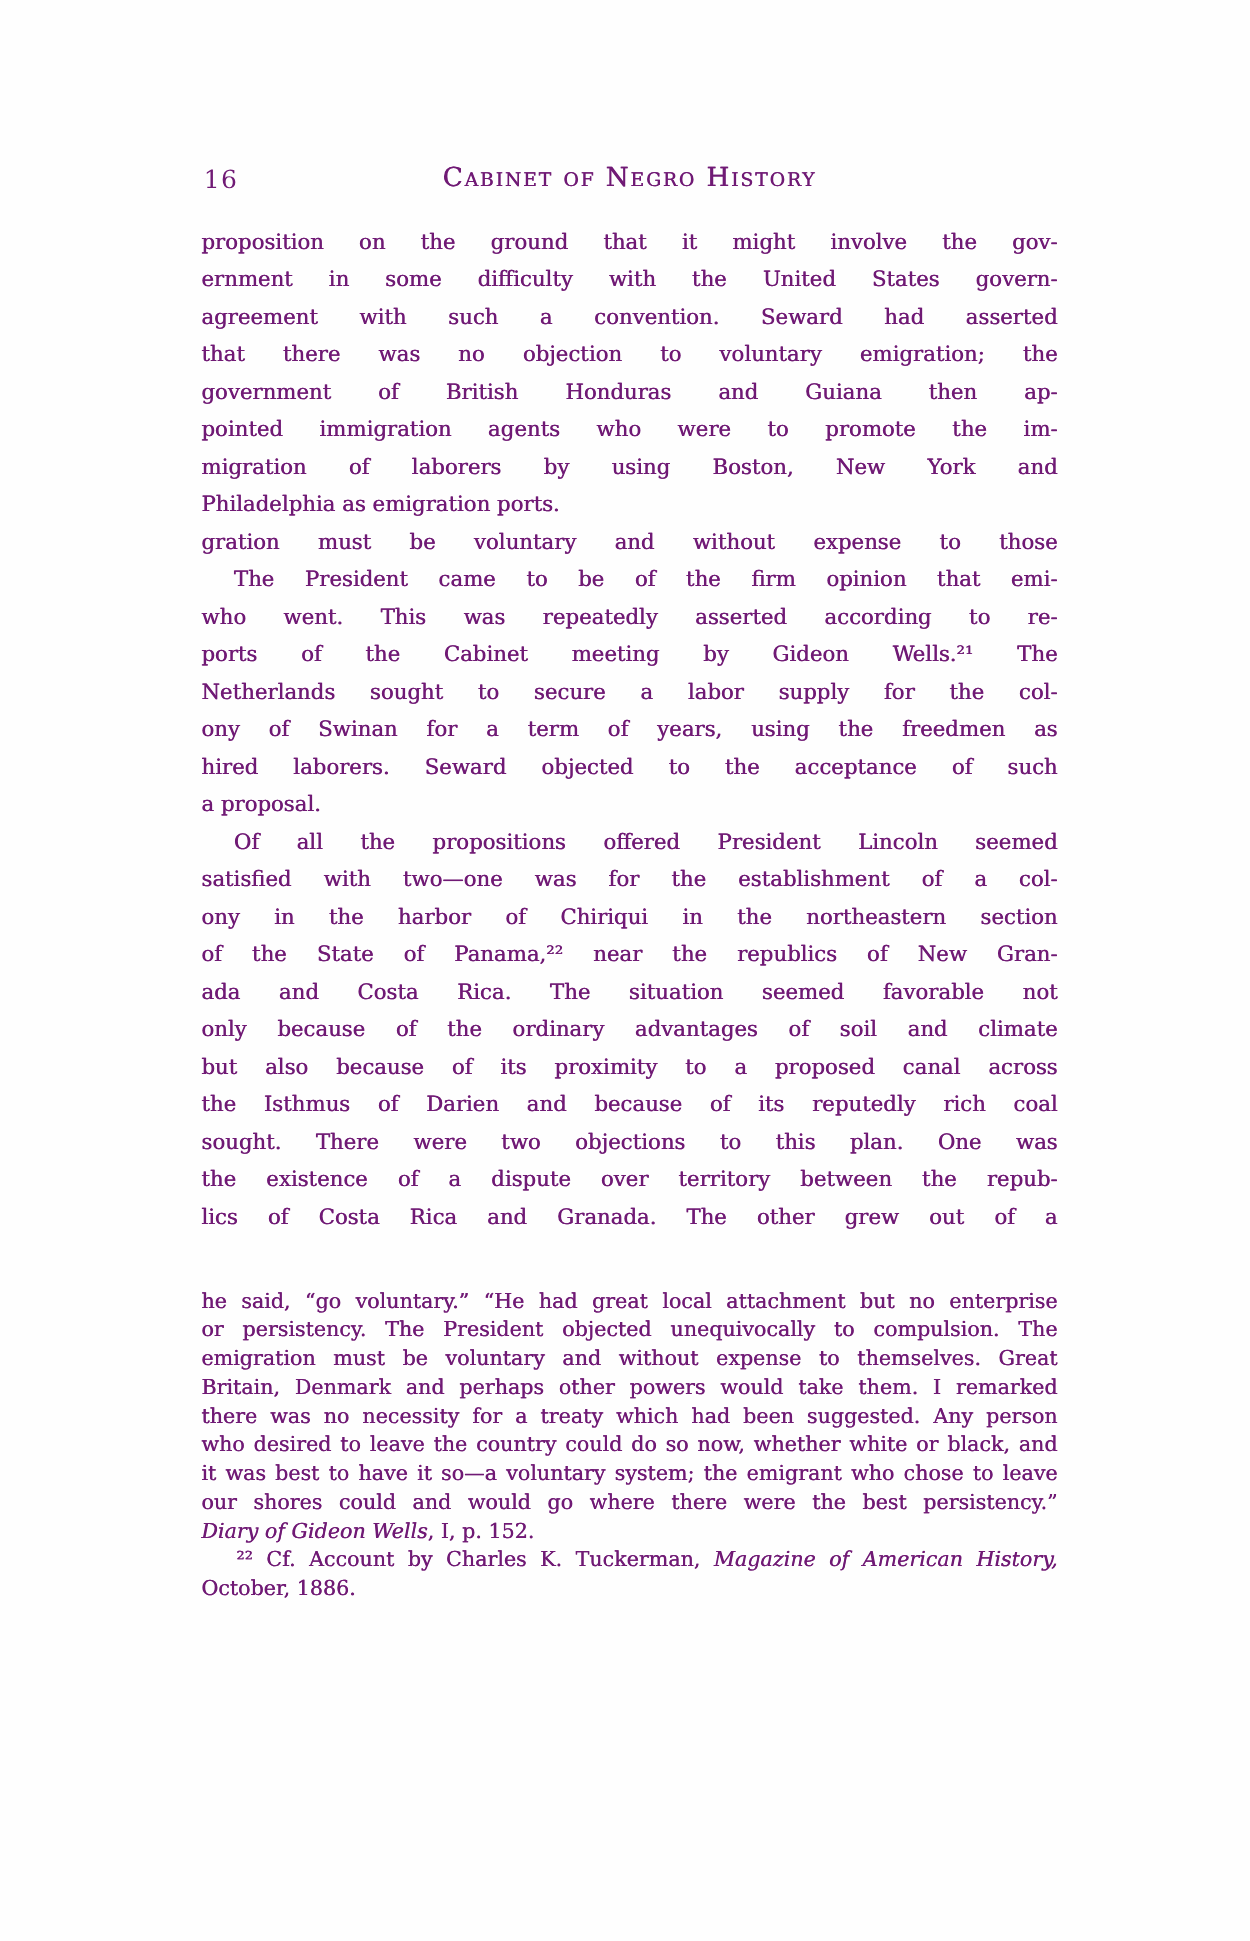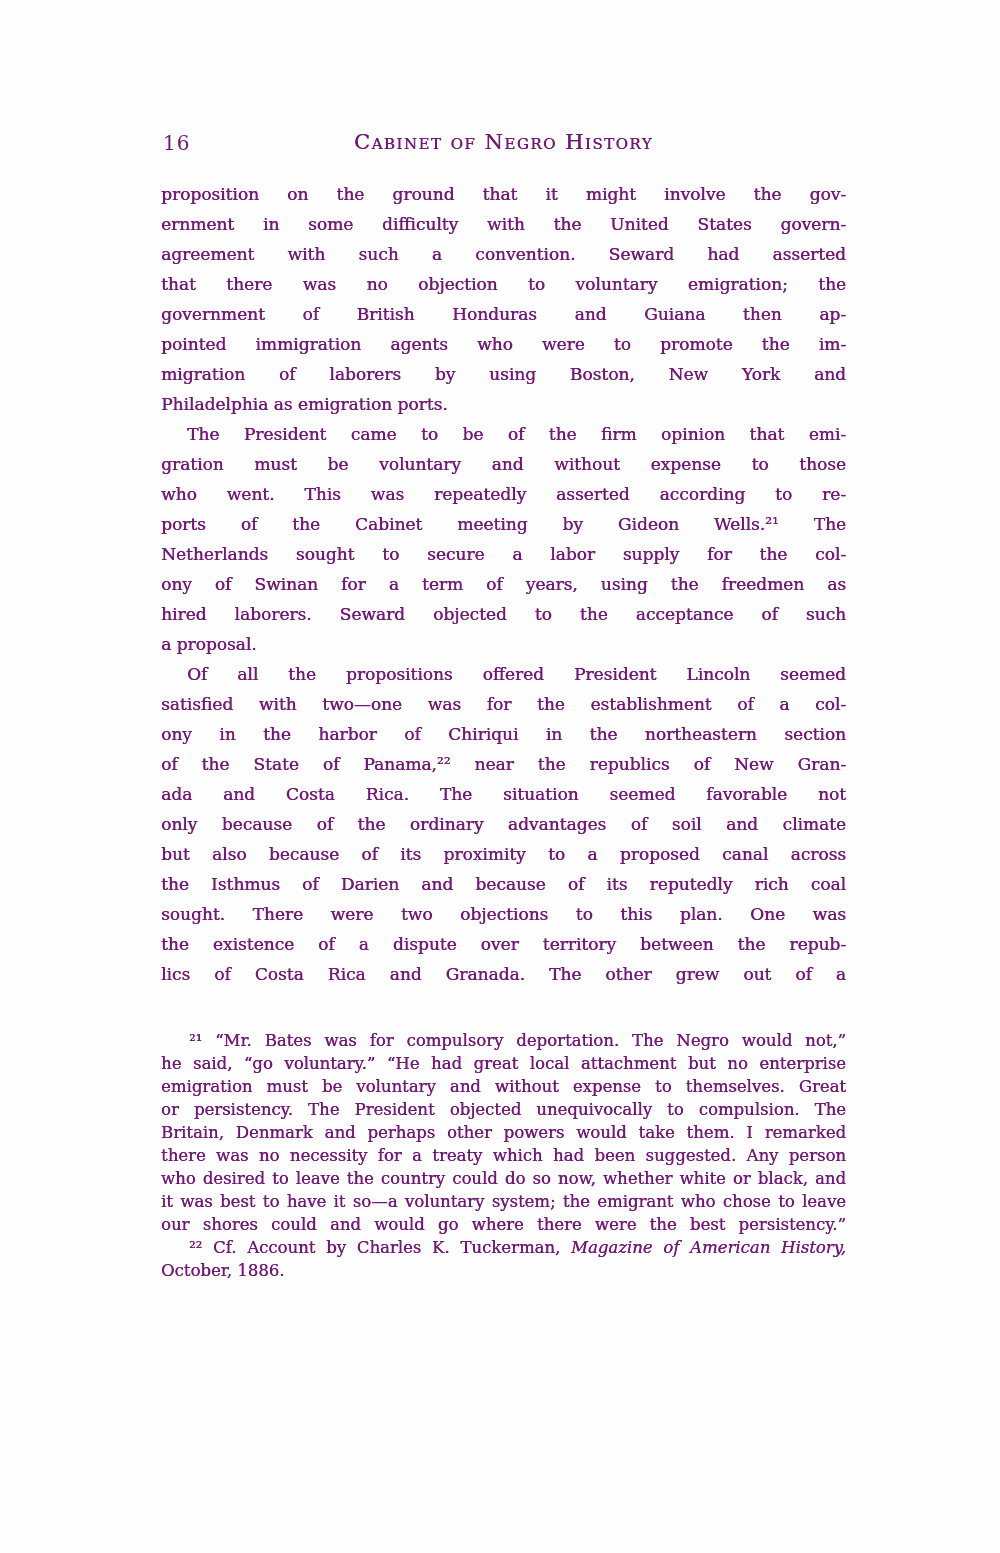--- a/index.html
+++ b/index.html
@@ -91,22 +91,22 @@
       <div class="ln j">ernment in some difficulty with the United States govern-</div>
       <div class="ln j">agreement with such a convention. Seward had asserted</div>
       <div class="ln j">that there was no objection to voluntary emigration; the</div>
       <div class="ln j">government of British Honduras and Guiana then ap-</div>
       <div class="ln j">pointed immigration agents who were to promote the im-</div>
       <div class="ln j">migration of laborers by using Boston, New York and</div>
       <div class="ln">Philadelphia as emigration ports.</div>
     </div>
 
     <div class="para">
+      <div class="ln j">gration must be voluntary and without expense to those</div>
       <div class="ln j indent">The President came to be of the firm opinion that emi-</div>
-      <div class="ln j">gration must be voluntary and without expense to those</div>
       <div class="ln j">who went. This was repeatedly asserted according to re-</div>
       <div class="ln j">ports of the Cabinet meeting by Gideon Wells.²¹ The</div>
       <div class="ln j">Netherlands sought to secure a labor supply for the col-</div>
       <div class="ln j">ony of Swinan for a term of years, using the freedmen as</div>
       <div class="ln j">hired laborers. Seward objected to the acceptance of such</div>
       <div class="ln">a proposal.</div>
     </div>
 
     <div class="para">
       <div class="ln j indent">Of all the propositions offered President Lincoln seemed</div>
@@ -120,29 +120,29 @@
       <div class="ln j">sought. There were two objections to this plan. One was</div>
       <div class="ln j">the existence of a dispute over territory between the repub-</div>
       <div class="ln j">lics of Costa Rica and Granada. The other grew out of a</div>
     </div>
 
   </div>
 
   <div class="footnotes">
 
     <div class="footnote">
-      <div class="fln j findent">²¹ “Mr. Bates was for compulsory deportation. The Negro would not,”</div>
       <div class="fln j">he said, “go voluntary.” “He had great local attachment but no enterprise</div>
+      <div class="fln j">or persistency. The President objected unequivocally to compulsion. The</div>
       <div class="fln j">emigration must be voluntary and without expense to themselves. Great</div>
-      <div class="fln j">or persistency. The President objected unequivocally to compulsion. The</div>
       <div class="fln j">Britain, Denmark and perhaps other powers would take them. I remarked</div>
       <div class="fln j">there was no necessity for a treaty which had been suggested. Any person</div>
       <div class="fln j">who desired to leave the country could do so now, whether white or black, and</div>
       <div class="fln j">it was best to have it so—a voluntary system; the emigrant who chose to leave</div>
       <div class="fln j">our shores could and would go where there were the best persistency.”</div>
+      <div class="fln"><span class="it">Diary of Gideon Wells</span><span>, I, p. 152.</span></div>
     </div>
 
     <div class="footnote">
       <div class="fln j findent"><span>²² Cf. Account by Charles K. Tuckerman, </span><span class="it">Magazine of American History,</span></div>
       <div class="fln">October, 1886.</div>
     </div>
 
   </div>
 
 </div>

